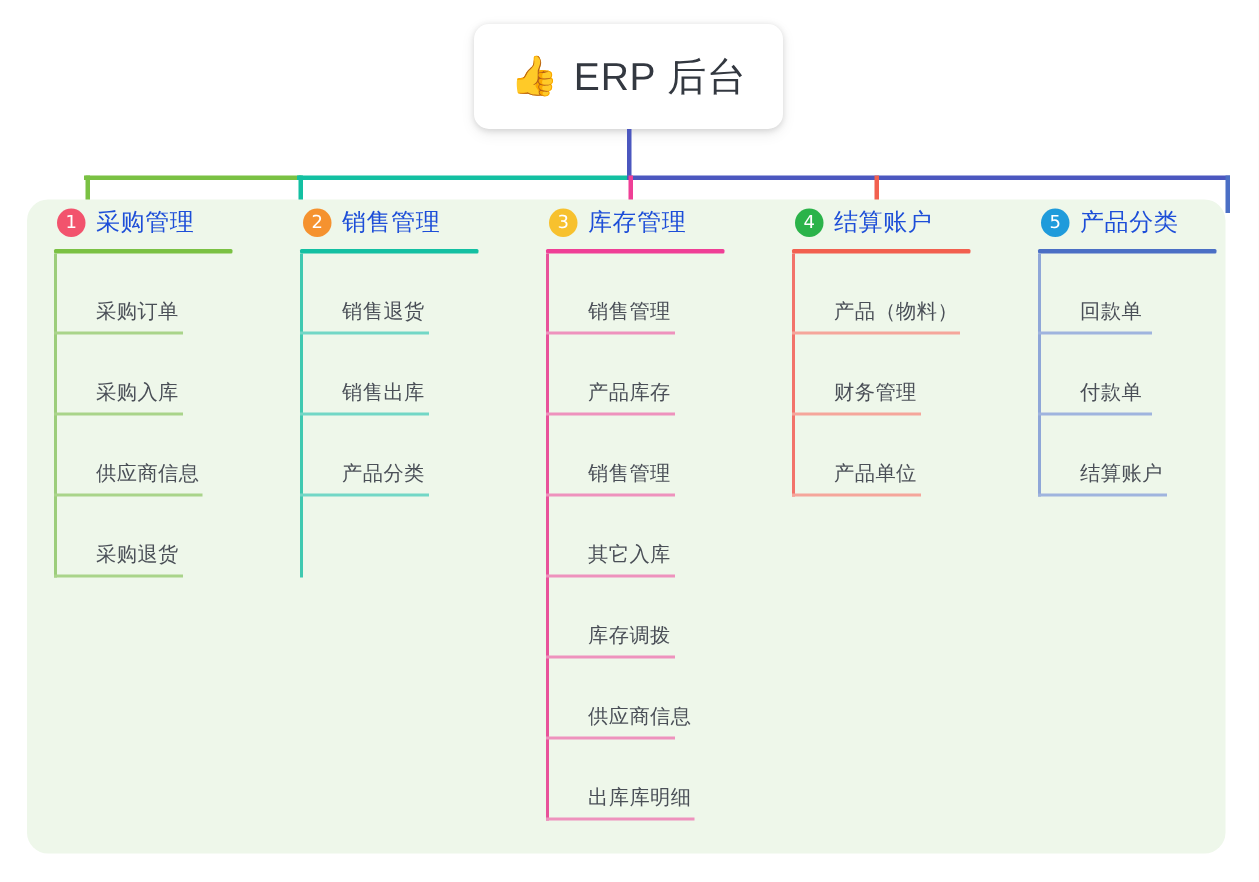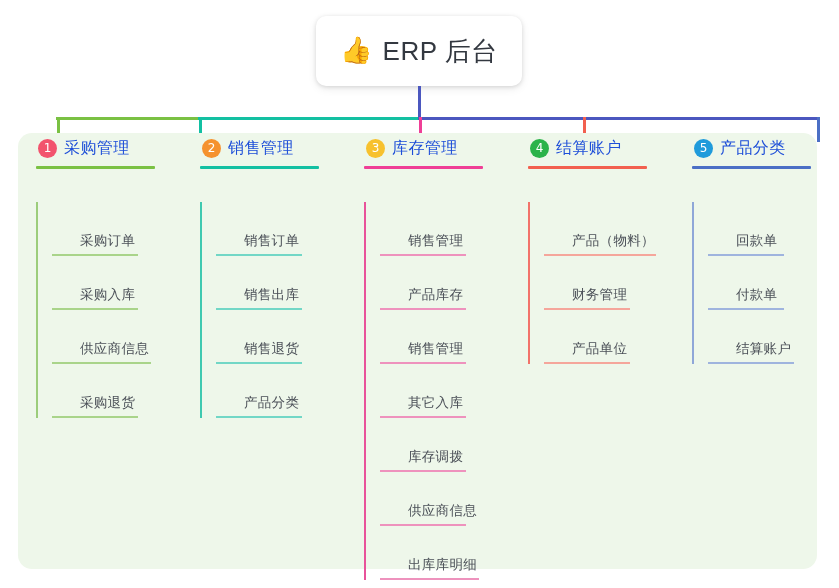--- a/index.html
+++ b/index.html
@@ -95,22 +95,21 @@
   }
   .header-rule {
     height: 3px;
     border-radius: 1px;
     margin-top: 3px;
   }
 
   
   .leaves {
     position: relative;
-    padding-left: 16px;
-    margin-top: 33px;
+    padding-left: 0;
   }
   .spine {
     position: absolute;
     left: 0;
     top: 0;
     width: 2px;
   }
   .leaf {
     position: relative;
     height: 54px;
@@ -182,32 +181,28 @@
       </div>
       <div class="column" style="left: 182px;">
         <div class="col-header">
           <span class="badge" style="background: rgb(245, 146, 47);">2</span>
           <span class="col-title">销售管理</span>
         </div>
         <div class="header-rule" style="background: rgb(19, 192, 162); width: 119px;"></div>
         <div class="leaves">
           <div class="spine" style="background: rgb(63, 201, 176); height: 216px;"></div>
           <div class="leaf">
-            <span class="leaf-text">销售订单</span>
+            <span class="leaf-text">销售退货</span>
             <div class="leaf-rule" style="background: rgb(114, 215, 198); width: 86px;"></div>
           </div>
           <div class="leaf">
             <span class="leaf-text">销售出库</span>
             <div class="leaf-rule" style="background: rgb(114, 215, 198); width: 86px;"></div>
           </div>
           <div class="leaf">
-            <span class="leaf-text">销售退货</span>
-            <div class="leaf-rule" style="background: rgb(114, 215, 198); width: 86px;"></div>
-          </div>
-          <div class="leaf">
             <span class="leaf-text">产品分类</span>
             <div class="leaf-rule" style="background: rgb(114, 215, 198); width: 86px;"></div>
           </div>
         </div>
       </div>
       <div class="column" style="left: 346px;">
         <div class="col-header">
           <span class="badge" style="background: rgb(247, 193, 46);">3</span>
           <span class="col-title">库存管理</span>
         </div>

